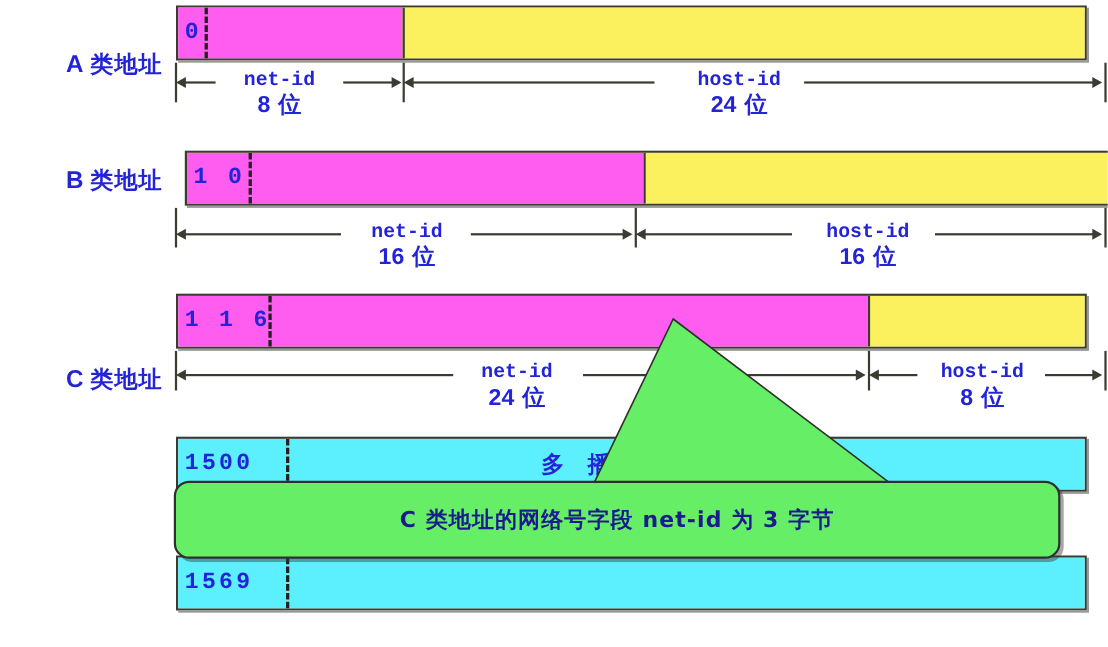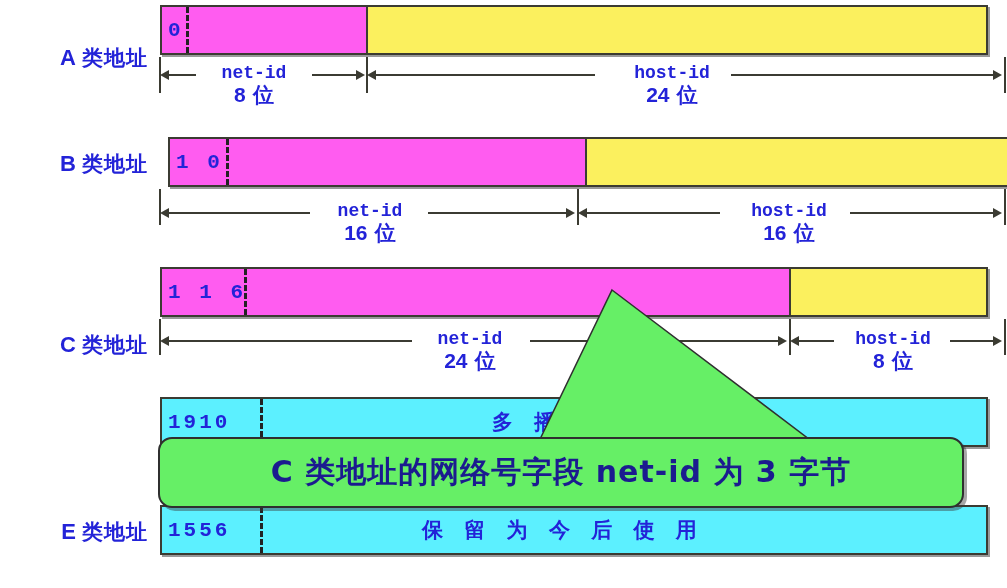--- a/index.html
+++ b/index.html
@@ -170,21 +170,21 @@
     border-radius: 14px;
     box-shadow: 3px 3px 0 rgba(60,60,60,0.45);
     z-index: 9;
     display: flex;
     align-items: center;
     justify-content: center;
   }
   #callout-text {
     color: #1b1b8f;
     font-weight: bold;
-    font-size: 30px;
+    font-size: 20px;
     font-family: "DejaVu Sans", sans-serif;
     letter-spacing: 1px;
     white-space: nowrap;
   }
 
   
   #watermark {
     position: absolute;
     right: 10px;
     bottom: 4px;
@@ -290,32 +290,28 @@
   <div class="arrowline" style="left:950px; top:340px; width:45px;"></div>
   <div class="arrowhead right" style="left:993px; top:336px;"></div>
   <div class="dim-label" style="left:893px; top:329px;">
     <span class="name">host-id</span>
     <span class="bits-cnt"><span class="num">8</span> <span>位</span></span>
   </div>
 
   <div class="bar" style="left:160px; top:397px; width:828px; height:50px;">
     <div class="seg cyan" style="left:0; right:0;"></div>
     <div class="dash" style="left:98px;"></div>
-    <div class="bits">1910</div>
+    <div class="bits">1500</div>
     <div class="bar-text" style="left:330px;">多 播 地 址</div>
   </div>
 
-  <div class="row-label" style="top:518px;">
-    <span class="cls">E</span><span class="cn">类地址</span>
-  </div>
   <div class="bar" style="left:160px; top:505px; width:828px; height:50px;">
     <div class="seg cyan" style="left:0; right:0;"></div>
     <div class="dash" style="left:98px;"></div>
-    <div class="bits">1556</div>
-    <div class="bar-text" style="left:260px;">保 留 为 今 后 使 用</div>
+    <div class="bits">1569</div>
   </div>
 
   <svg id="callout-tail" viewBox="0 0 1007 588" xmlns="http://www.w3.org/2000/svg">
     <polygon points="612,290 826,452 530,460" fill="#66ef66" stroke="#2f2f2f" stroke-width="1.5"></polygon>
   </svg>
 
   <div id="callout-box">
     <span id="callout-text">C 类地址的网络号字段  net-id 为  3 字节</span>
   </div>
 

